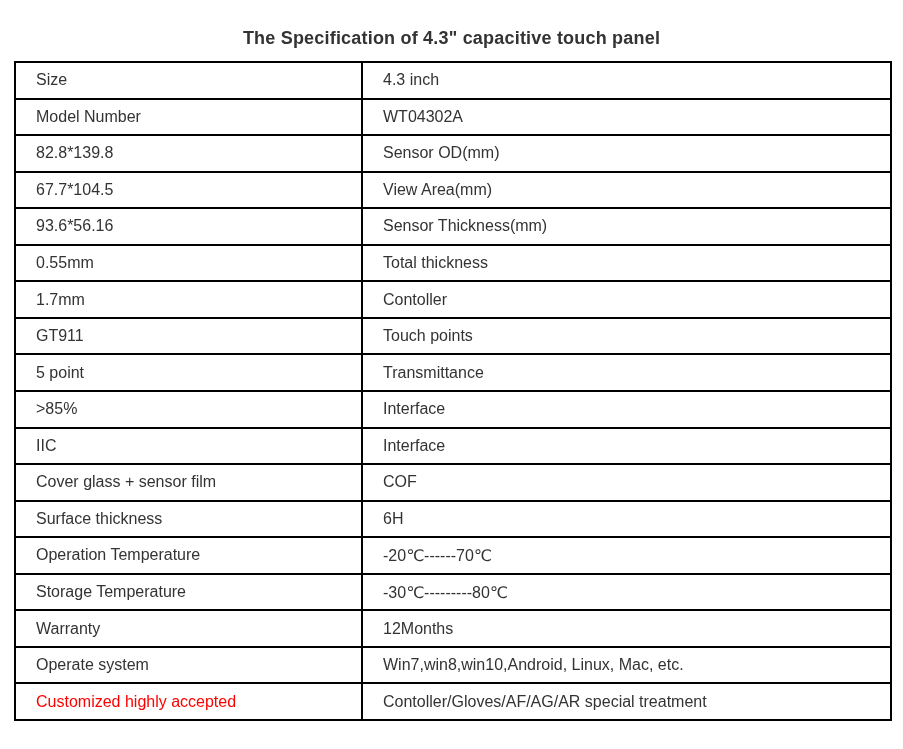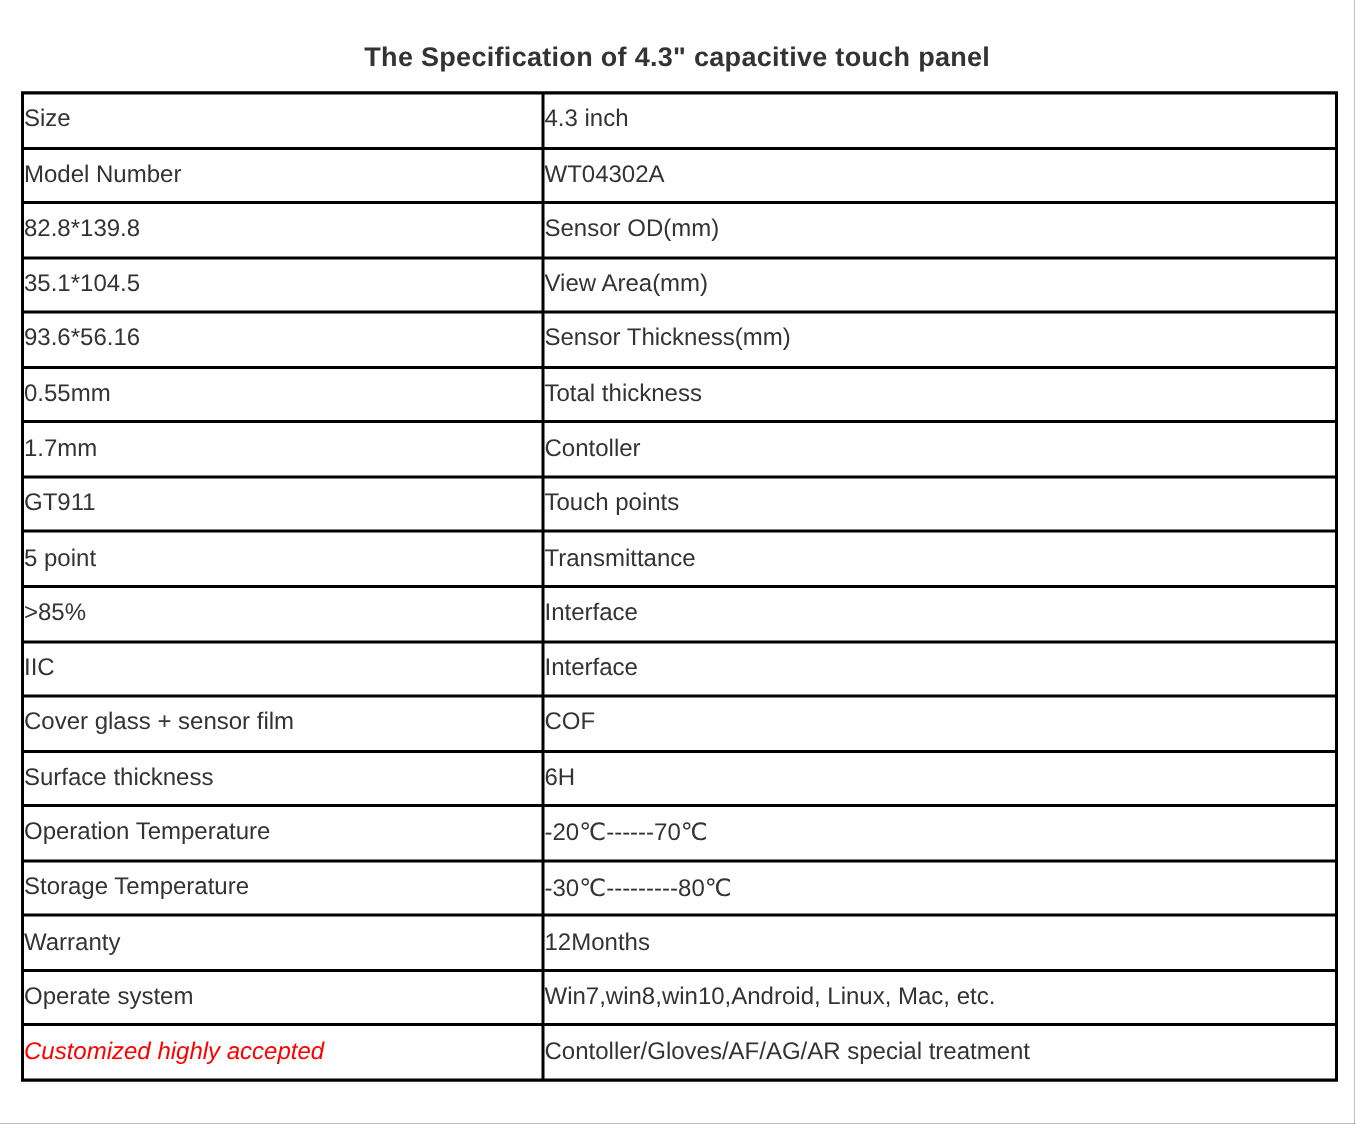--- a/index.html
+++ b/index.html
@@ -38,45 +38,45 @@
     grid-template-columns: 345px 1fr;
     grid-auto-rows: 1fr;
     gap: 2px;
     background: var(--border);
     border: 2px solid var(--border);
   }
   .cell {
     background: var(--bg);
     display: flex;
     align-items: center;
-    padding: 0 0;
+    padding: 0 20px;
     font-size: 16px;
     color: var(--text);
     white-space: nowrap;
     overflow: hidden;
   }
-  .cell.highlight { color: var(--highlight); font-style: italic; }
+  .cell.highlight { color: var(--highlight); }
 </style>
 </head>
 <body>
 
 <div class="page">
   <div class="title">The Specification of 4.3" capacitive touch panel</div>
 
   <div class="spec-table">
   <div class="cell label-cell">Size</div>
   <div class="cell value-cell">4.3 inch</div>
 
   <div class="cell label-cell">Model Number</div>
   <div class="cell value-cell">WT04302A</div>
 
   <div class="cell value-cell">82.8*139.8</div>
 
   <div class="cell label-cell">Sensor OD(mm)</div>
-  <div class="cell value-cell">35.1*104.5</div>
+  <div class="cell value-cell">67.7*104.5</div>
 
   <div class="cell label-cell">View Area(mm)</div>
   <div class="cell value-cell">93.6*56.16</div>
 
   <div class="cell label-cell">Sensor Thickness(mm)</div>
   <div class="cell value-cell">0.55mm</div>
 
   <div class="cell label-cell">Total thickness</div>
   <div class="cell value-cell">1.7mm</div>
 

